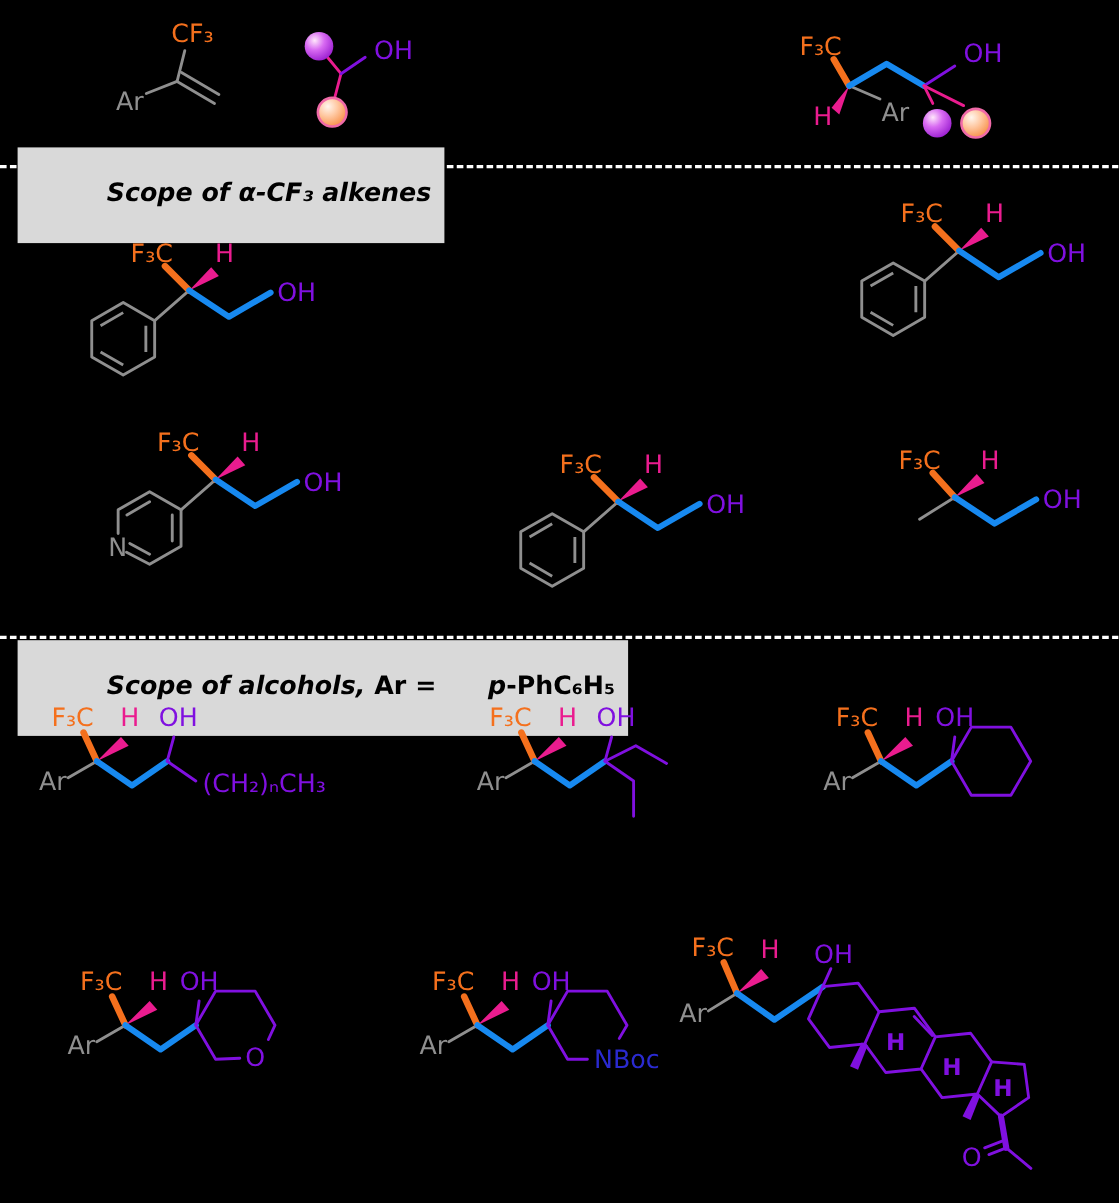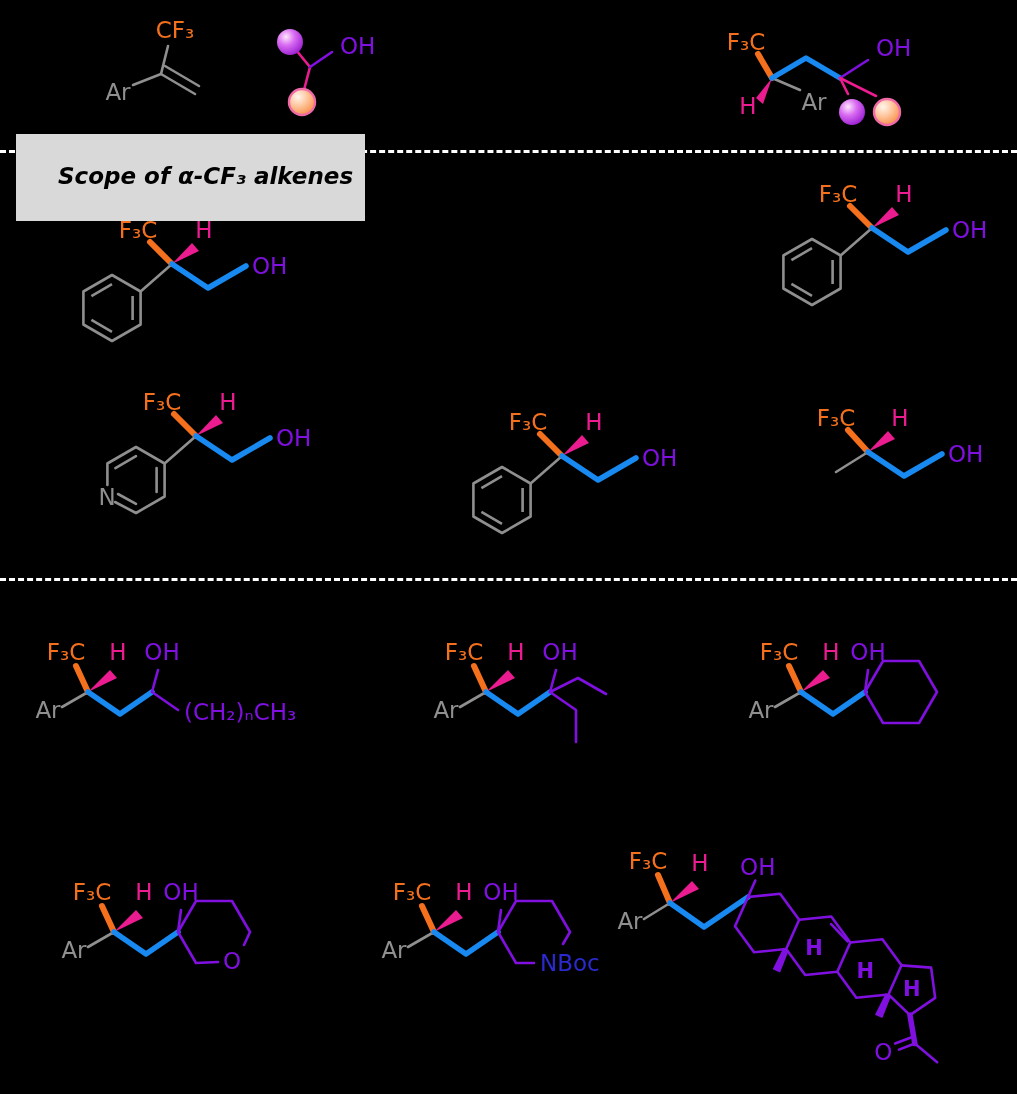--- a/index.html
+++ b/index.html
@@ -12,21 +12,21 @@
     position:relative; width:1017px; height:1094px;
     background:var(--background); overflow:hidden;
     font-family:"DejaVu Sans","Liberation Sans",sans-serif;
   }
   .divider{position:absolute;left:0;width:1017px;height:0;border-top:3px dashed var(--divider_white);}
   .chip{
     position:absolute; background:var(--chip_gray); color:#000;
     font-size:23px; font-weight:bold; padding:3px 12px 5px 10px; line-height:1.15;
     white-space:pre;
   }
-  .chip .it{font-style:italic;}
+  .chip .it{font-style:italic;margin-left:39px;}
   svg.mol{position:absolute; overflow:visible;}
   svg text{font-family:"DejaVu Sans","Liberation Sans",sans-serif;font-size:23px;}
   .mid{text-anchor:middle;}
   .bold{font-weight:bold;}
   .ln{fill:none;stroke-linecap:round;stroke-linejoin:round;}
   .w2{stroke-width:2.6;} .w5{stroke-width:5.5;} .w6{stroke-width:6;}
   .gray{stroke:var(--aryl_gray);} .blue{stroke:var(--chain_blue);}
   .orange{stroke:var(--cf3_orange);} .purple{stroke:var(--oh_purple);}
   .magenta{stroke:var(--h_magenta);} .pinkring{stroke:#f06aa8;}
   .t-orange{fill:var(--cf3_orange);} .t-magenta{fill:var(--h_magenta);}
@@ -147,20 +147,23 @@
     <path class="ln gray w2" d="M88 72 L56 92"></path>
     <path class="ln orange w6" d="M68 50 L88 72"></path>
     <polygon class="wedge" points="88,72 108,51 115,59"></polygon>
     <path class="ln blue w5" d="M88 72 L124 96 L162 74"></path>
     <text class="t-orange mid" x="56" y="46">F₃C</text>
     <text class="t-magenta mid" x="120" y="46">H</text>
     <text class="t-purple" x="168" y="82">OH</text>
   </svg>
 
   <div class="divider" style="top:578px"></div>
+  <div class="chip" style="left:16px;top:582px">
+    <span class="it">Scope of alcohols,</span><span> Ar = </span><span class="it">p</span><span>-PhC₆H₅</span>
+  </div>
 
   <svg class="mol" style="left:22px;top:628px" width="345" height="140">
     <path class="ln gray w2" d="M40 79 L66 64"></path>
     <path class="ln orange w6" d="M54 38 L66 64"></path>
     <polygon class="wedge" points="66,64 88,42 95,50"></polygon>
     <path class="ln blue w5" d="M66 64 L98 86 L130 64"></path>
     <path class="ln purple w2" d="M130 64 L136 42"></path>
     <path class="ln purple w2" d="M130 64 L156 82"></path>
     <text class="t-gray mid" x="26" y="90">Ar</text>
     <text class="t-orange mid" x="44" y="32">F₃C</text>

